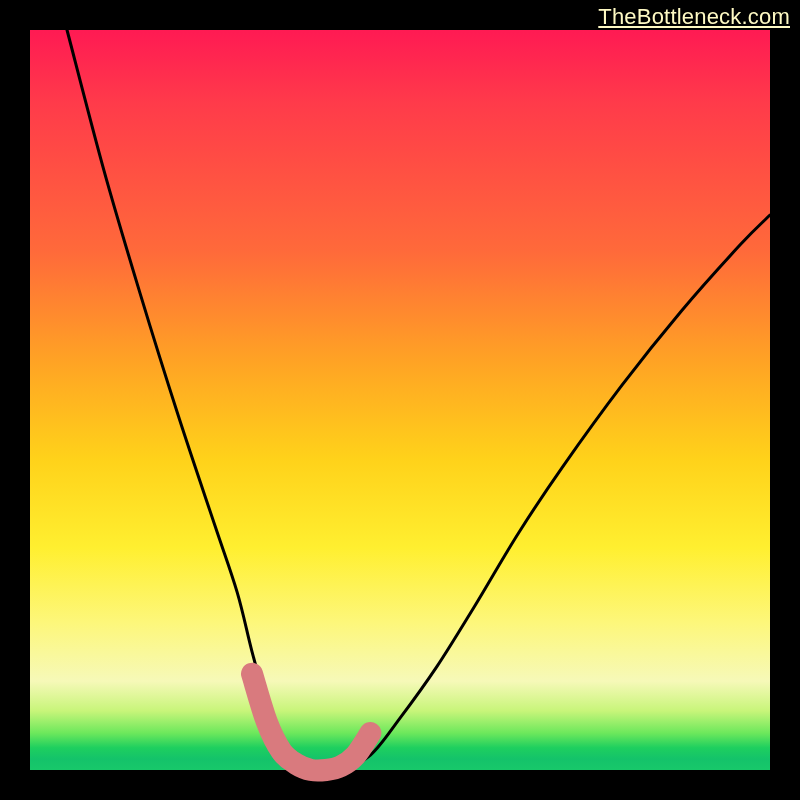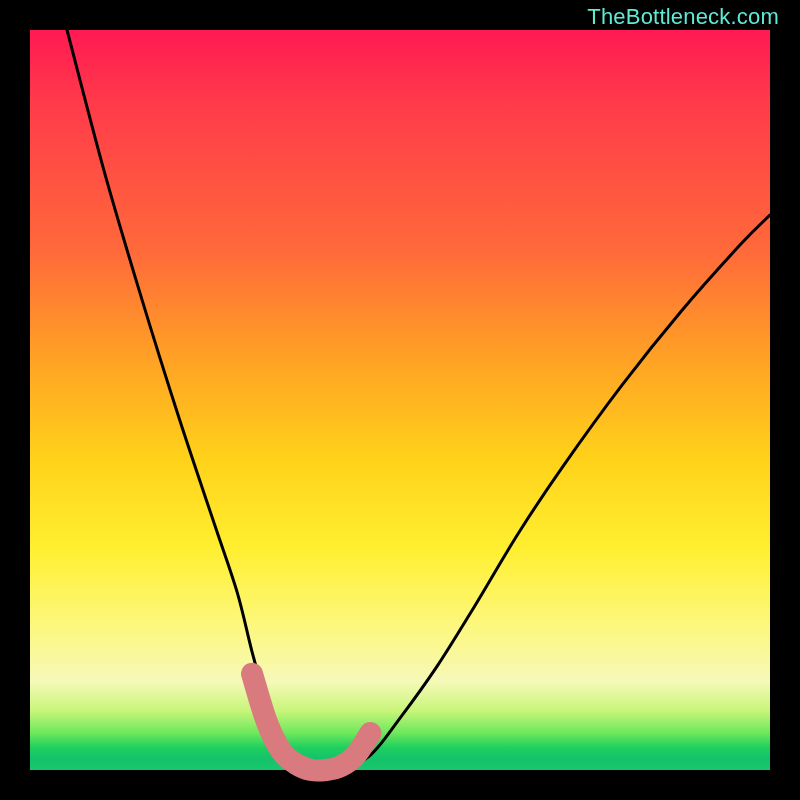--- a/index.html
+++ b/index.html
@@ -39,25 +39,26 @@
       #c8f57a 92%,
       #6de85c 95%,
       #1ecf5f 97%,
       #14c36a 98.5%,
       #18c86a 100%
     );
   }
   .watermark {
     position: absolute;
     top: 4px;
-    right: 21px;
-    color: #5eead4;
+    right: 10px;
+    color: #fef9c3;
     font-size: 22px;
     letter-spacing: 0.2px;
     user-select: none;
+    text-decoration: underline;
   }
   svg.curve {
     position: absolute;
     left: 0;
     top: 0;
     width: 740px;
     height: 740px;
     overflow: visible;
   }
 </style>

